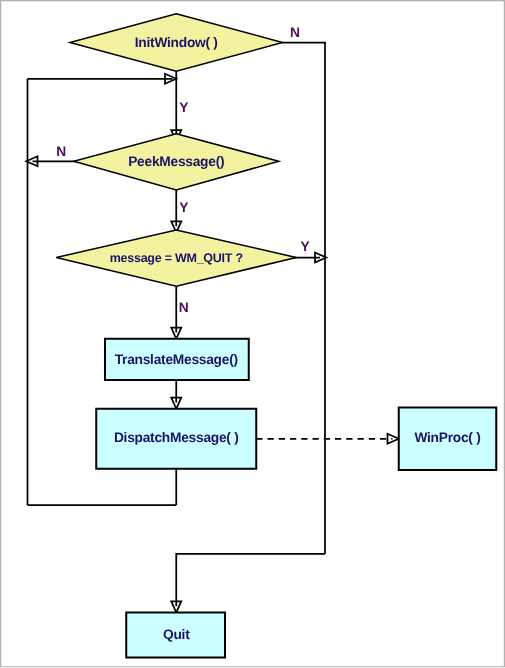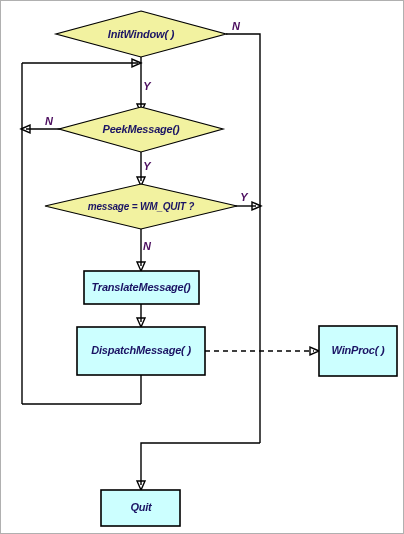--- a/index.html
+++ b/index.html
@@ -9,21 +9,20 @@
   }
   #page {
     position: relative;
     width: 404px;
     height: 534px;
     background: #ffffff;
     border: 1px solid #b0b0b0;
     box-sizing: border-box;
     overflow: hidden;
     font-family: "Liberation Sans", sans-serif;
-    font-style: italic;
   }
   svg#flow {
     position: absolute;
     left: 0;
     top: 0;
     width: 404px;
     height: 534px;
     display: block;
   }
   .node-text {

